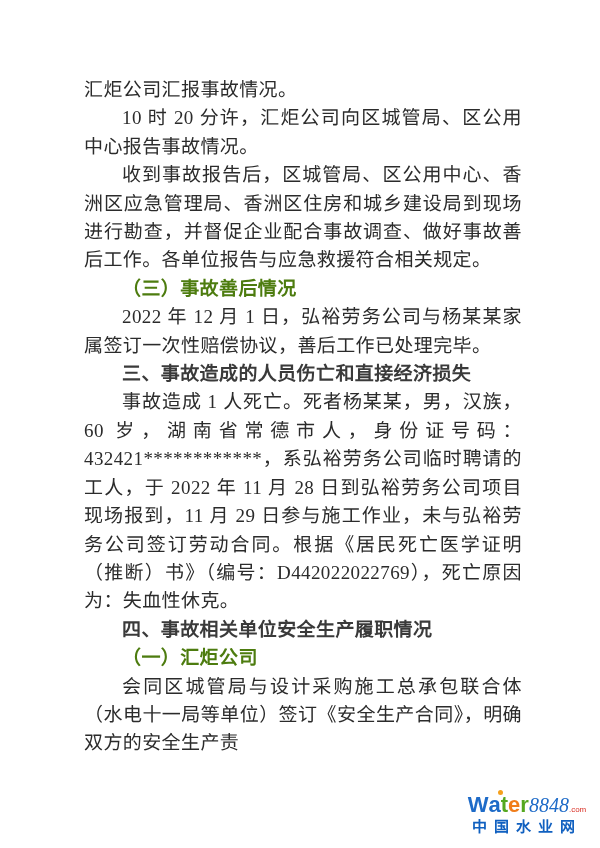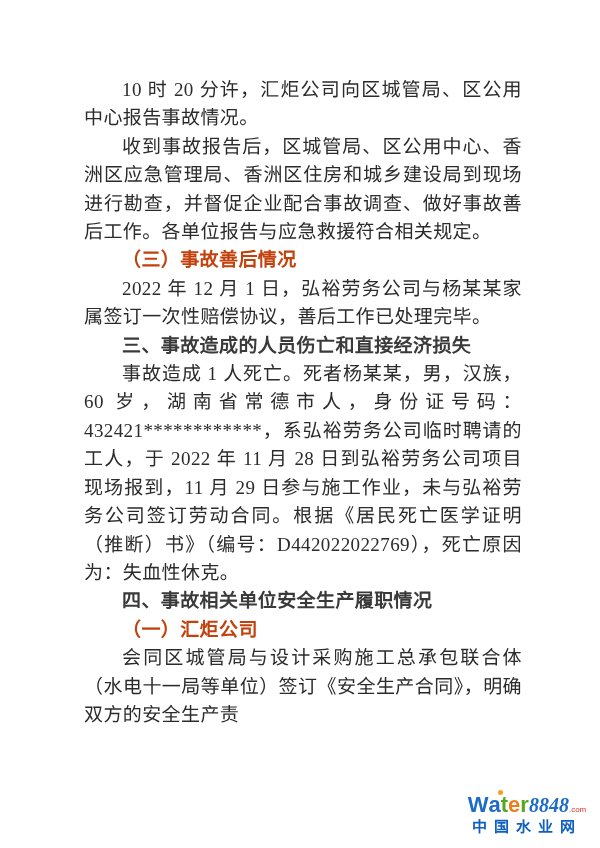--- a/index.html
+++ b/index.html
@@ -23,21 +23,21 @@
     line-height: 28.4px;
     color: #2b2b2b;
     text-align: justify;
     letter-spacing: 0.4px;
     font-family: "Liberation Serif", serif;
   }
   .content p.indent { text-indent: 2em; }
   .content p.h-serif {
     text-indent: 2em;
     font-weight: bold;
-    color: #c2410c;
+    color: #4d7c0f;
   }
   .content p.h-sans {
     text-indent: 2em;
     font-family: "Liberation Sans", sans-serif;
     font-weight: bold;
     color: #3a3a3a;
   }
   
   .logo {
     position: absolute;
@@ -59,21 +59,21 @@
     position: absolute;
     width: 5px;
     height: 5px;
     border-radius: 50%;
     top: -4px;
     left: 36px;
   }
   .logo-num {
     font-family: "Liberation Serif", serif;
     font-style: italic;
-    font-weight: bold;
+    font-weight: normal;
     font-size: 20px;
   }
   .logo-tld {
     font-family: "Liberation Sans", sans-serif;
     font-weight: normal;
     font-size: 8px;
     vertical-align: baseline;
   }
   .logo-row2 {
     margin-top: 3px;
@@ -83,20 +83,21 @@
     letter-spacing: 7px;
     white-space: nowrap;
   }
 </style>
 </head>
 <body>
 
 <div class="page">
 
   <div class="content">
+    <p>汇炬公司汇报事故情况。</p>
     <p class="indent">10 时 20 分许，汇炬公司向区城管局、区公用中心报告事故情况。</p>
     <p class="indent">收到事故报告后，区城管局、区公用中心、香洲区应急管理局、香洲区住房和城乡建设局到现场进行勘查，并督促企业配合事故调查、做好事故善后工作。各单位报告与应急救援符合相关规定。</p>
     <p class="h-serif">（三）事故善后情况</p>
     <p class="indent">2022 年 12 月 1 日，弘裕劳务公司与杨某某家属签订一次性赔偿协议，善后工作已处理完毕。</p>
     <p class="h-sans">三、事故造成的人员伤亡和直接经济损失</p>
     <p class="indent">事故造成 1 人死亡。死者杨某某，男，汉族，60 岁，湖南省常德市人，身份证号码：432421************，系弘裕劳务公司临时聘请的工人，于 2022 年 11 月 28 日到弘裕劳务公司项目现场报到，11 月 29 日参与施工作业，未与弘裕劳务公司签订劳动合同。根据《居民死亡医学证明（推断）书》（编号：D442022022769），死亡原因为：失血性休克。</p>
     <p class="h-sans">四、事故相关单位安全生产履职情况</p>
     <p class="h-serif">（一）汇炬公司</p>
     <p class="indent">会同区城管局与设计采购施工总承包联合体（水电十一局等单位）签订《安全生产合同》，明确双方的安全生产责</p>
   </div>

